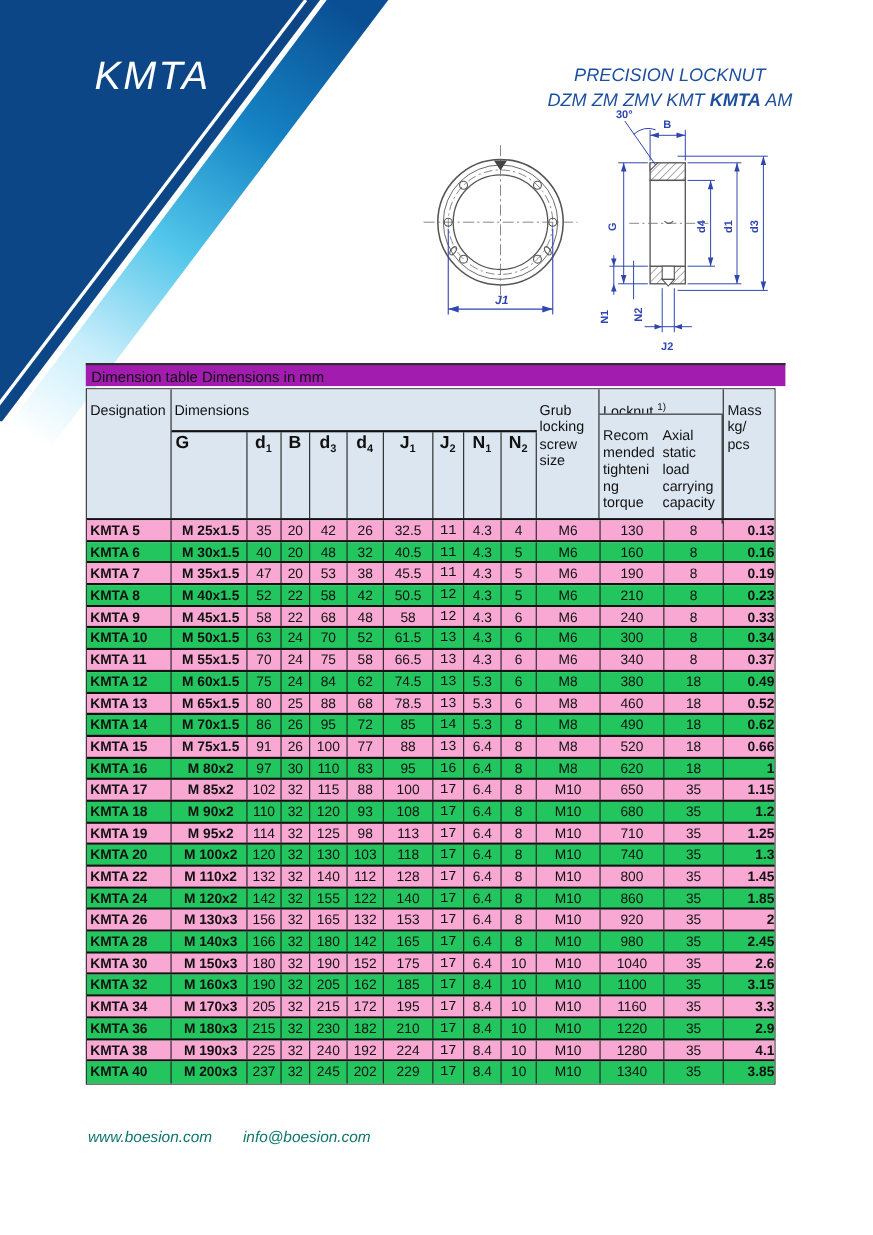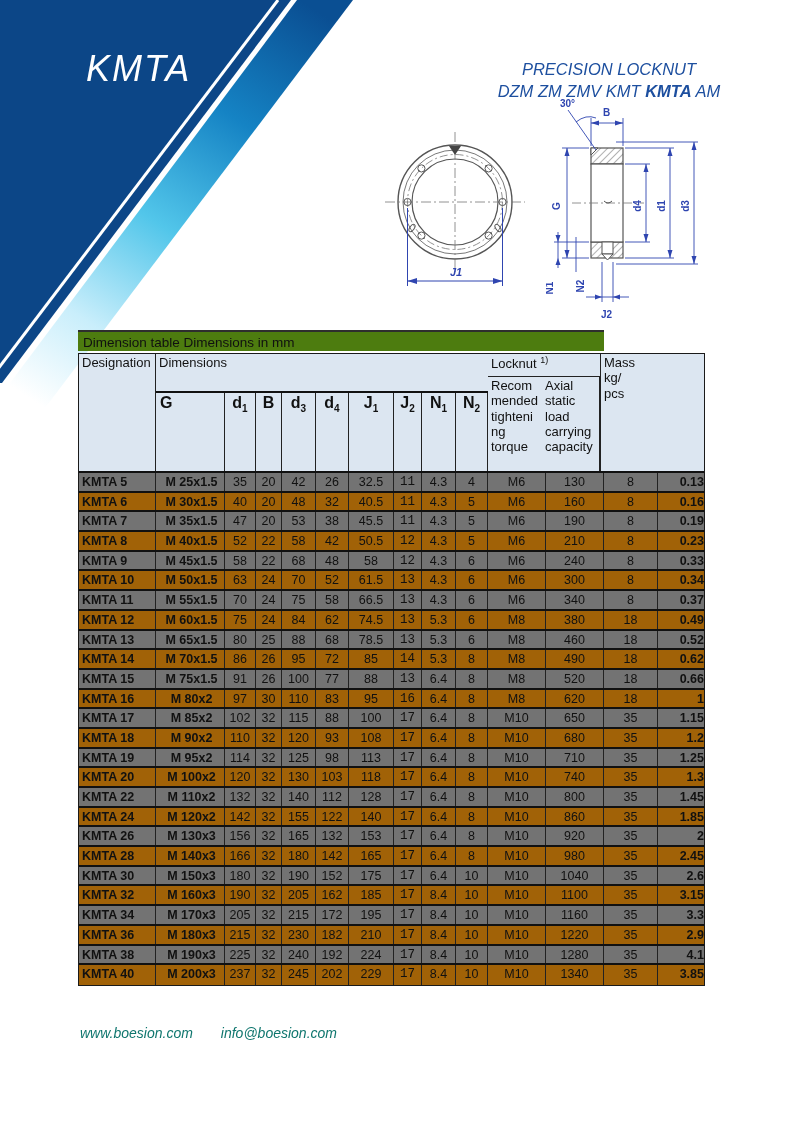--- a/index.html
+++ b/index.html
@@ -12,28 +12,28 @@
   .doc-title{position:absolute;left:448px;top:58px;width:322px;text-align:center;color:#1d4f9f;
              font-style:italic;font-size:16.5px;line-height:22px;font-weight:400;}
   .doc-title .b{font-weight:700;}
   
   .draw1{position:absolute;left:383px;top:128px;}
   .draw2{position:absolute;left:546px;top:96px;}
   svg text{font-family:"Liberation Sans", sans-serif;}
   .dimtxt{fill:#2f45b0;font-size:11px;font-weight:700;font-style:italic;}
   .dimtxt2{fill:#2f45b0;font-size:10px;font-weight:700;}
   
-  .secbar{position:absolute;left:78px;top:330px;width:526px;height:21px;background:#4d7c0f;
+  .secbar{position:absolute;left:78px;top:330px;width:636px;height:21px;background:#a21caf;
           border-top:2px solid #2e2e2e;font-size:13.5px;line-height:21px;padding-left:5px;
           box-sizing:border-box;color:#101010;}
   
   .tbl{position:absolute;left:78px;top:353px;width:627px;border:1.5px solid #1a1a1a;box-sizing:border-box;
        font-size:12.5px;background:#fff;}
   .thead{display:flex;height:119px;background:#dce6f1;border-bottom:2px solid #111;box-sizing:border-box;}
-  .th{box-sizing:border-box;padding:1px 3px;overflow:hidden;line-height:1.18;font-size:13px;}
+  .th{box-sizing:border-box;padding:11px 3px;overflow:hidden;line-height:1.18;font-size:13px;}
   .vb{border-right:1px solid #222;}
   .hdesig{width:77px;}
   .hgroup{display:flex;flex-direction:column;}
   .hdims{width:332px;}
   .hdimlabel{height:39px;border-bottom:2px solid #111;box-sizing:border-box;}
   .hsubrow{display:flex;flex:1;}
   .dimcell{box-sizing:border-box;border-right:1px solid #222;font-weight:700;font-size:16px;
            padding-top:1px;text-align:center;overflow:hidden;}
   .dimcell sub{font-size:10px;}
   .hsubrow .dimcell:nth-child(1){width:69px;text-align:left;padding-left:4px;}
@@ -47,23 +47,23 @@
   .hsubrow .dimcell:nth-child(9){width:32px;border-right:1px solid #222;}
   .hgrub{width:58px;}
   .hlock{width:112px;}
   .hlocklabel{height:23px;border-bottom:1px solid #222;box-sizing:border-box;}
   .hlocklabel sup{font-size:9px;}
   .hsubrow2{display:flex;flex:1;}
   .haxial{width:58px;box-sizing:border-box;border-right:1px solid #222;word-wrap:break-word;}
   .hrecom{width:54px;box-sizing:border-box;word-wrap:break-word;}
   .hmass{width:46px;font-size:13px;}
   .tbody{display:block;}
-  .trow{display:flex;height:19.7px;border-bottom:2px solid #111;box-sizing:border-box;background:#737373;}
+  .trow{display:flex;height:19.7px;border-bottom:2px solid #111;box-sizing:border-box;background:#f9a8d4;}
   .trow:last-child{border-bottom:none;}
-  .trow.alt{background:#a16207;}
+  .trow.alt{background:#22c55e;}
   .td{box-sizing:border-box;border-right:1px solid #222;text-align:center;line-height:17px;
       padding-top:1px;overflow:hidden;white-space:nowrap;}
   .td:last-child{border-right:none;}
   .td.c0{width:77px;text-align:left;font-weight:700;padding-left:3px;}
   .td.c1{width:69px;text-align:center;font-weight:700;padding-left:3px;}
   .td.c2{width:31px;}.td.c3{width:26px;}.td.c4{width:34px;}.td.c5{width:33px;}
   .td.c6{width:45px;}.td.c7{width:28px;font-family:Liberation Mono, monospace;}.td.c8{width:34px;}.td.c9{width:32px;}
   .td.c10{width:58px;}.td.c11{width:58px;}.td.c12{width:54px;}
   .td.c13{width:46px;text-align:right;font-weight:700;padding-left:3px;}
   
@@ -219,20 +219,21 @@
             <div class="th dimcell"><span>d</span><sub>1</sub></div>
             <div class="th dimcell"><span>B</span></div>
             <div class="th dimcell"><span>d</span><sub>3</sub></div>
             <div class="th dimcell"><span>d</span><sub>4</sub></div>
             <div class="th dimcell"><span>J</span><sub>1</sub></div>
             <div class="th dimcell"><span>J</span><sub>2</sub></div>
             <div class="th dimcell"><span>N</span><sub>1</sub></div>
             <div class="th dimcell"><span>N</span><sub>2</sub></div>
           </div>
       </div>
+      <div class="th vb hgrub">Grub locking screw size</div>
       <div class="hgroup hlock vb">
         <div class="th hlocklabel"><span>Locknut </span><sup>1)</sup></div>
         <div class="hsubrow2">
           <div class="th hrecom">Recommended tightening torque</div>
           <div class="th haxial">Axial static load carrying capacity</div>
         </div>
       </div>
       <div class="th hmass">Mass kg/ pcs</div>
     </div>
     <div class="tbody">

